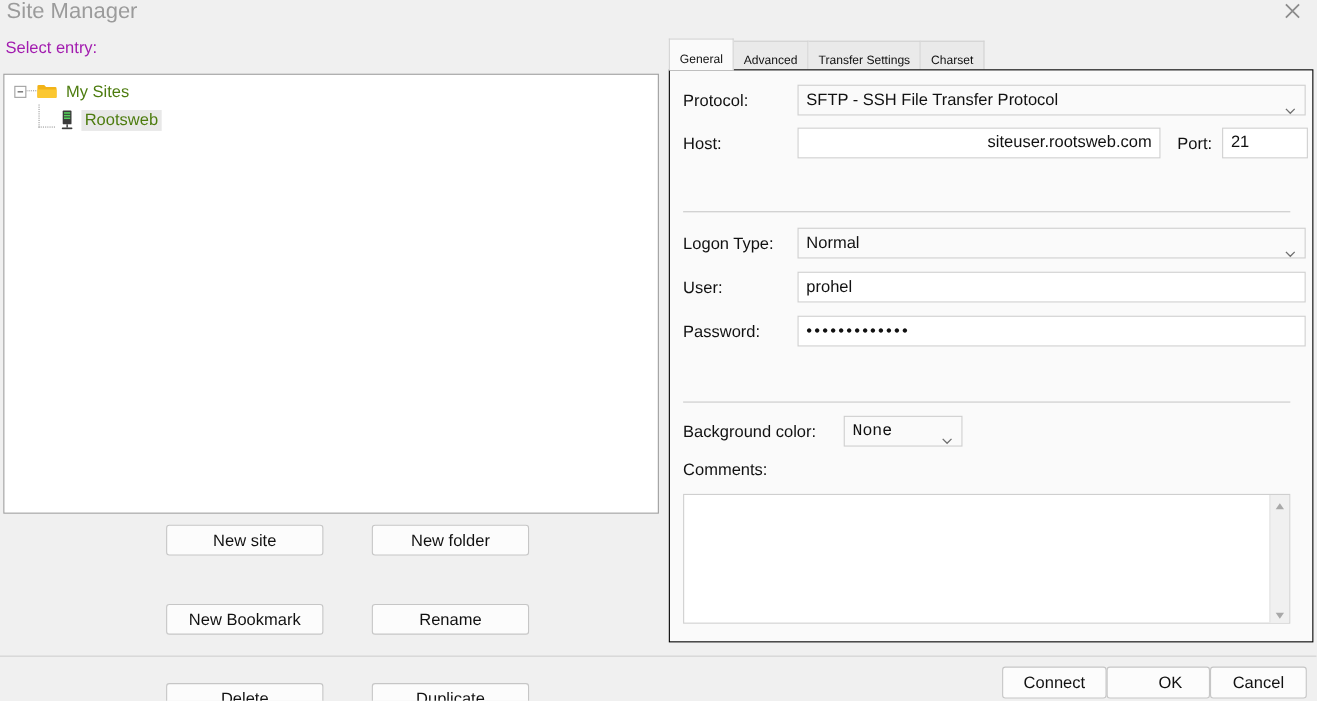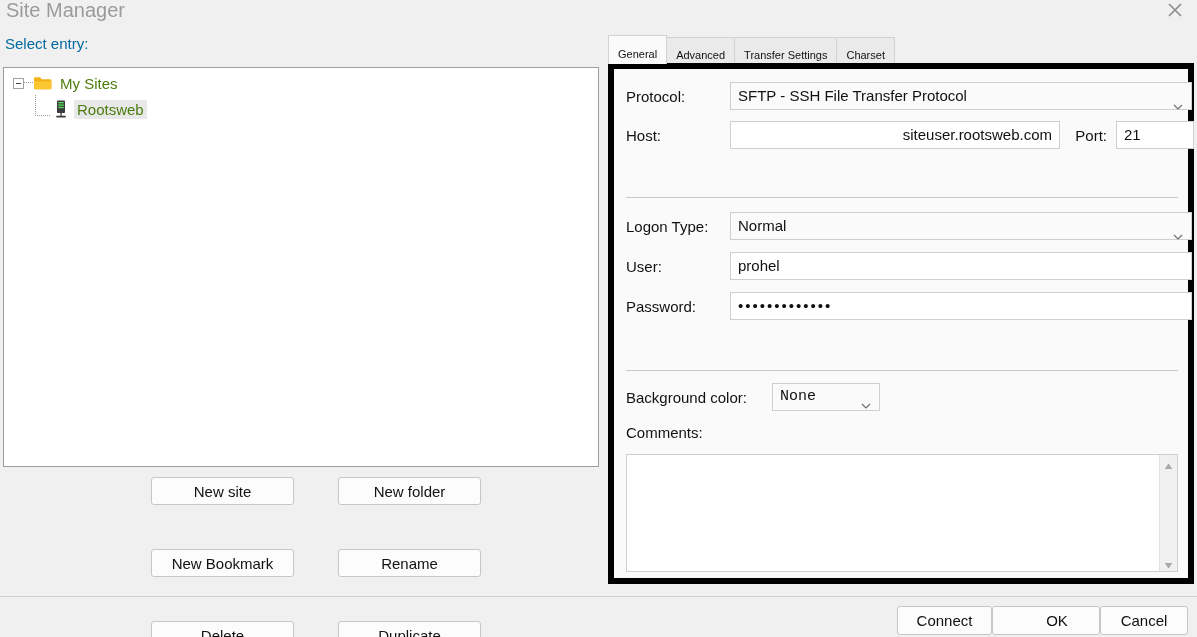--- a/index.html
+++ b/index.html
@@ -38,21 +38,21 @@
     width: 46px; height: 22px;
     cursor: pointer;
   }
   #close-button svg { position: absolute; left: 16px; top: 2px; }
 
   
   #select-entry-label {
     position: absolute;
     left: 5px; top: 35px;
     font-size: 15px;
-    color: #0369a1;
+    color: #a21caf;
   }
   #tree-box {
     position: absolute;
     left: 3px; top: 67px;
     width: 596px; height: 400px;
     background: #ffffff;
     border: 1px solid #9d9d9d;
     box-sizing: border-box;
     overflow: hidden;
   }
@@ -153,21 +153,21 @@
     border-color: #d2d2d2;
     position: relative;
     z-index: 2;
   }
 
   #tabpanel {
     position: absolute;
     left: 608px; top: 63px;
     width: 586px; height: 521px;
     background: #fafafa;
-    border: 6px solid #000000;
+    border: 1px solid #000000;
     box-sizing: border-box;
   }
 
   .frow {
     position: absolute;
     display: flex;
     align-items: center;
   }
   .flabel {
     font-size: 15px;
@@ -248,21 +248,21 @@
     width: 1197px; height: 1px;
     background: #cfcfcf;
   }
   #footer-buttons {
     position: absolute;
     right: 9px; top: 606px;
     display: flex;
   }
   #footer-buttons .btn { height: 29px; }
   #btn-connect { width: 95px; }
-  #btn-ok { width: 108px; padding-left: 22px; }
+  #btn-ok { width: 94px; padding-left: 22px; }
   #btn-cancel { width: 88px; }
 </style>
 </head>
 <body>
 
 <div id="titlebar">
   <div id="window-title">Site Manager</div>
   <div id="close-button">
     <svg width="16" height="16" viewBox="0 0 16 16" aria-hidden="true">
       <path d="M2 2 L14 14 M14 2 L2 14" stroke="#8c8c8c" stroke-width="1.6" fill="none"></path>

